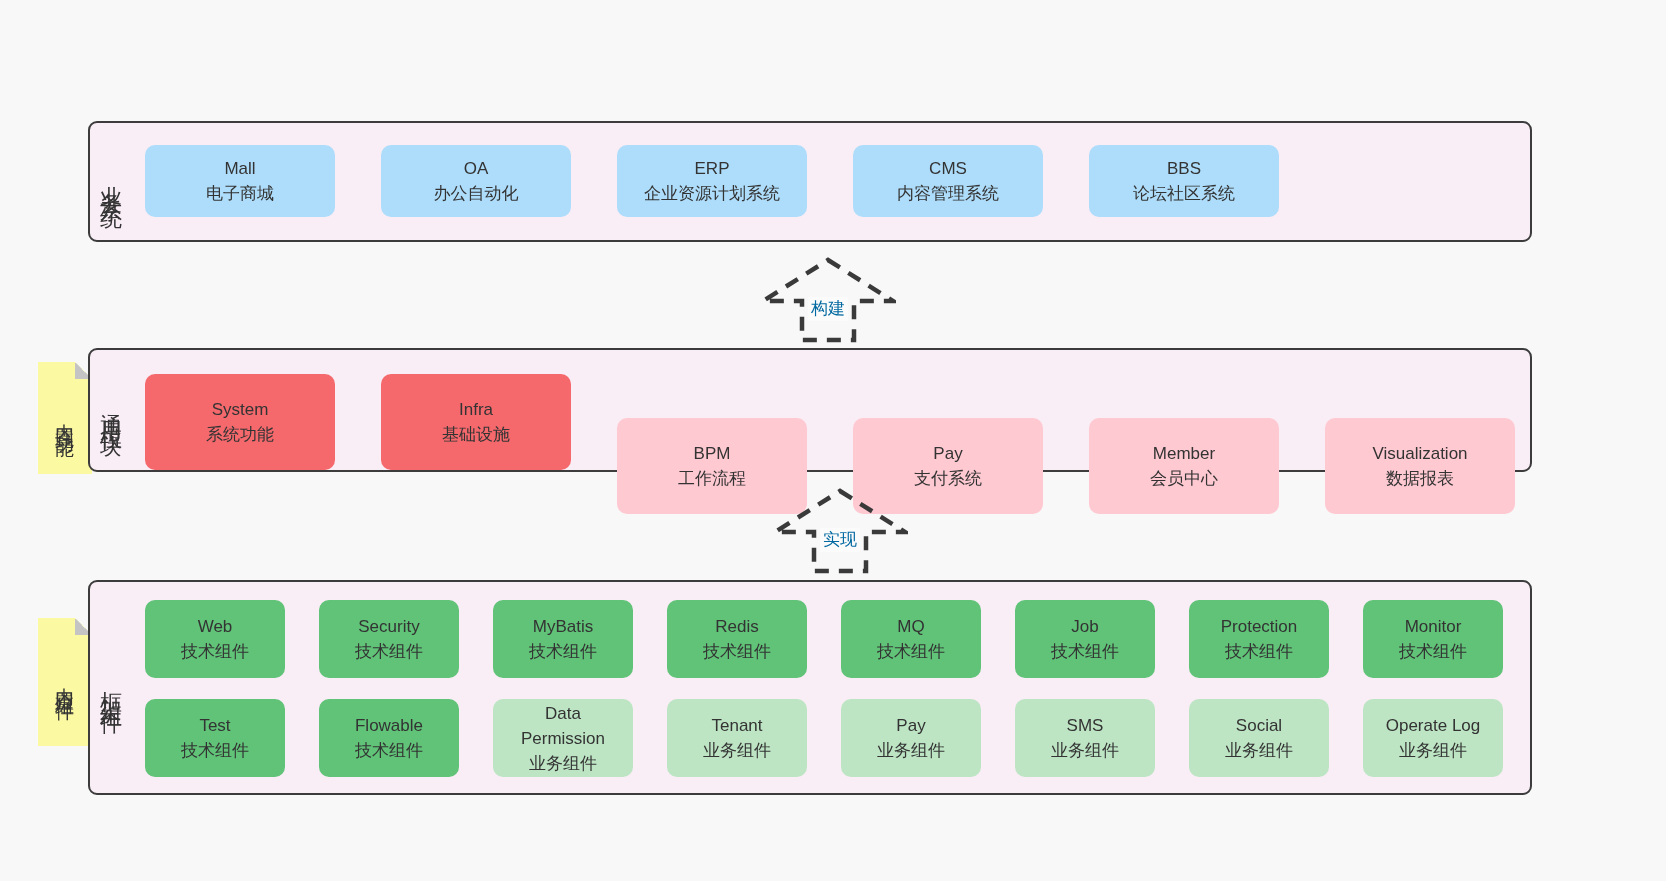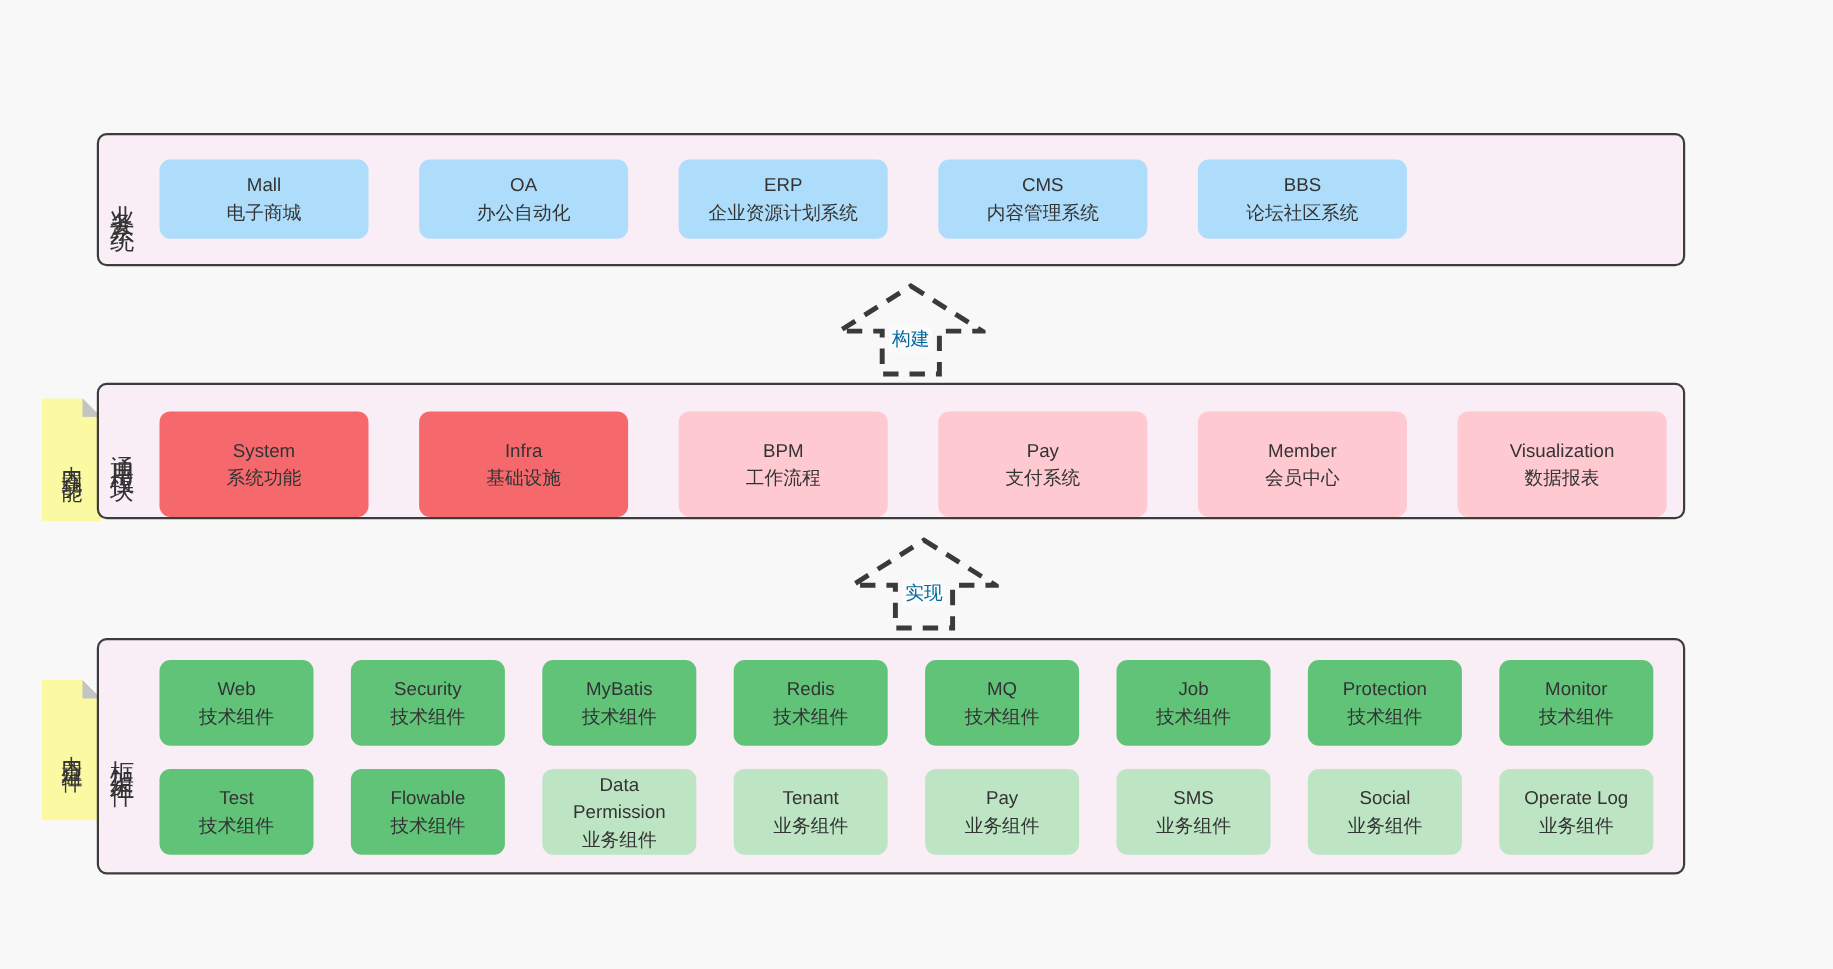--- a/index.html
+++ b/index.html
@@ -65,21 +65,21 @@
     line-height: 25px;
     padding: 4px 8px;
     color: #333333;
   }
   .box-wide   { width: 190px; height: 72px; }
   .box-module { width: 190px; height: 96px; }
   .box-comp   { width: 140px; height: 78px; }
 
   .blue        { background: #aeddfb; }
   .red         { background: #f5696d; }
-  .pink        { background: #ffc9d2; }
+  .pink        { background: #ffc9d2; margin-top: 44px; }
   .green       { background: #60c378; }
   .light-green { background: #bde5c4; }
 
   
   .arrow {
     position: absolute;
     width: 136px;
     height: 86px;
     z-index: 3;
   }

